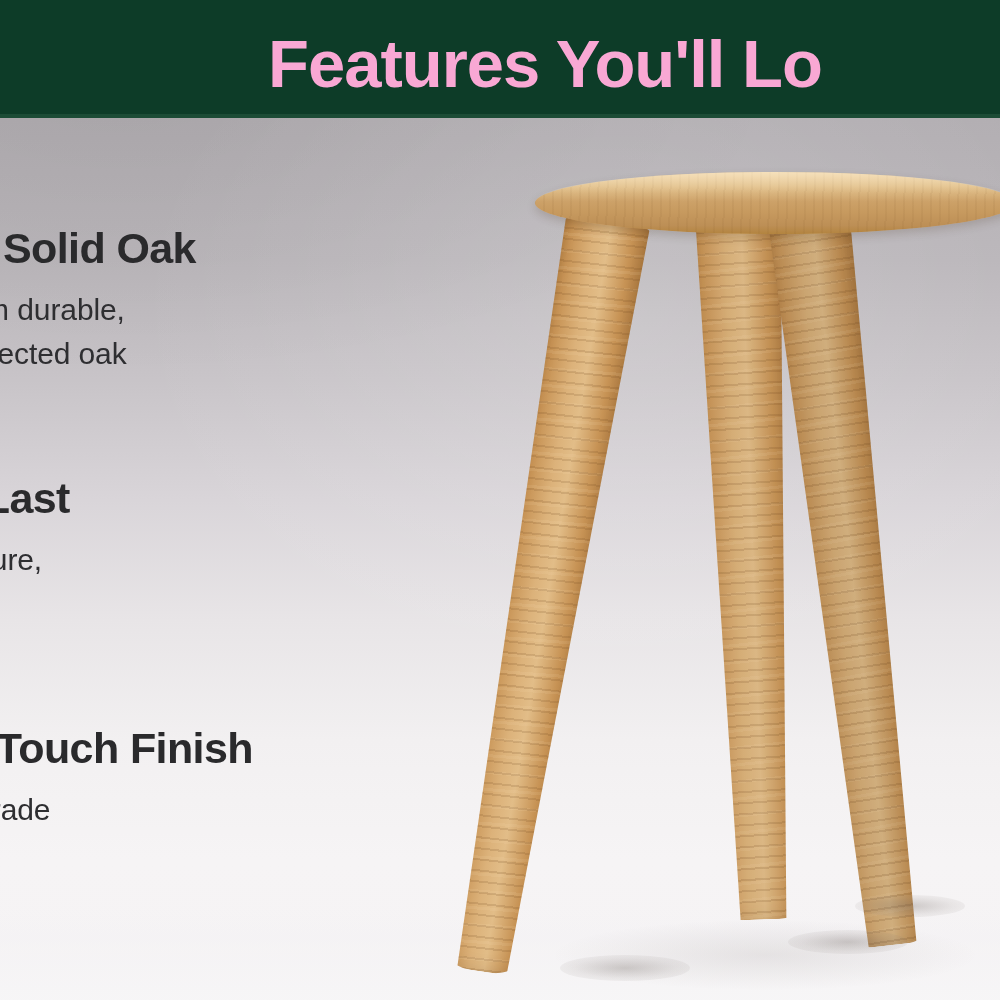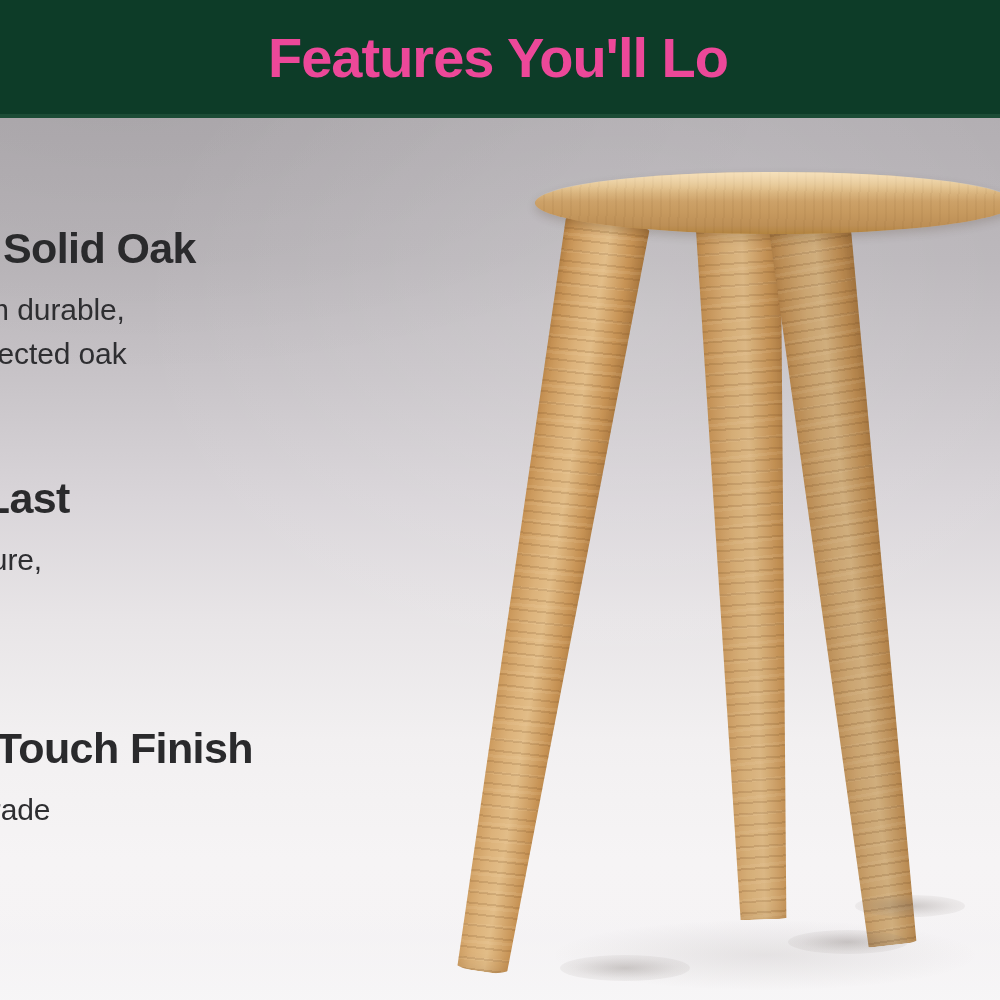--- a/index.html
+++ b/index.html
@@ -80,24 +80,24 @@
     width: 100%;
     height: 4px;
     background: #1c4c36;
   }
   .header-title {
     position: absolute;
     left: 268px;
     top: 30px;
     white-space: nowrap;
     font-family: "Liberation Sans", sans-serif;
-    font-size: 56px;
+    font-size: 67px;
     font-weight: bold;
     letter-spacing: -1px;
-    color: #ec4899;
+    color: #f9a8d4;
     line-height: 1;
   }
 
   
   .features {
     position: absolute;
     left: 0;
     top: 118px;
     width: 470px;
     height: 882px;

